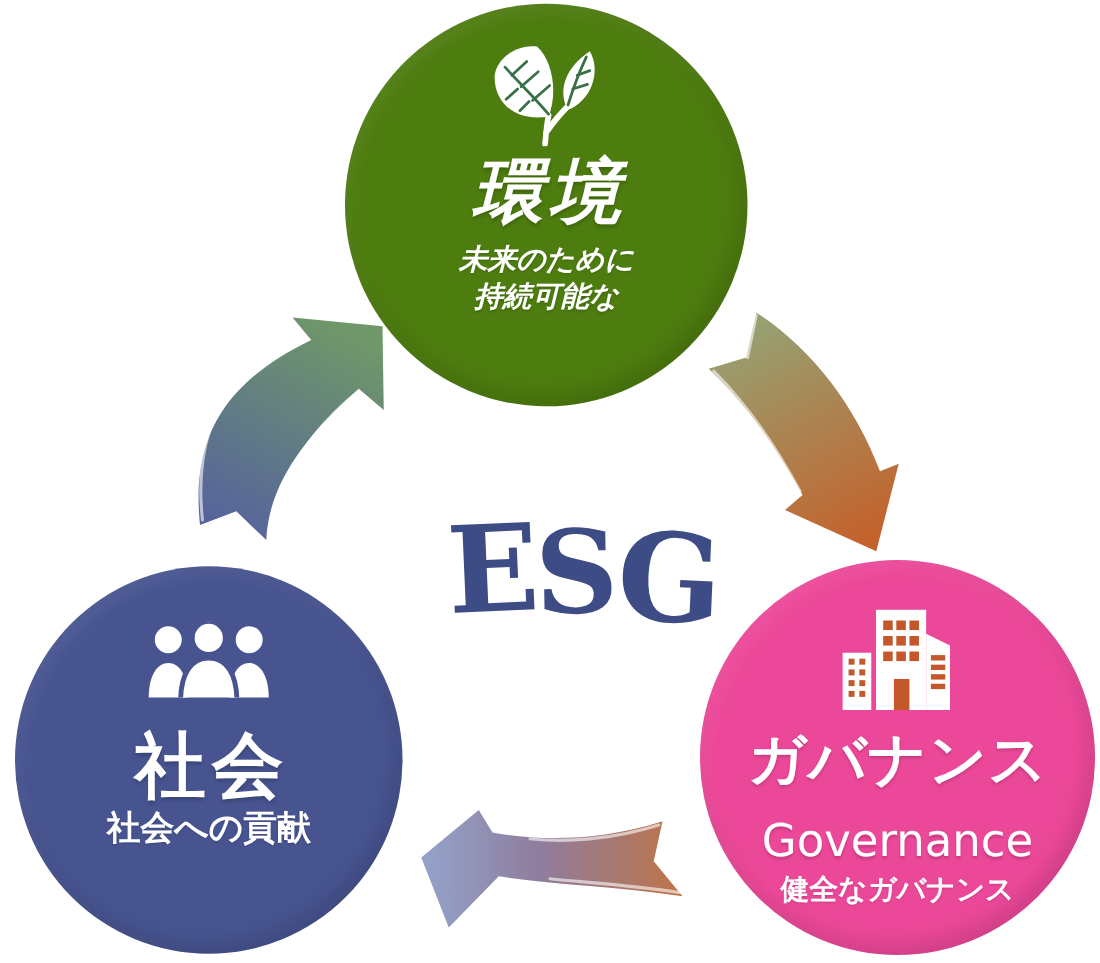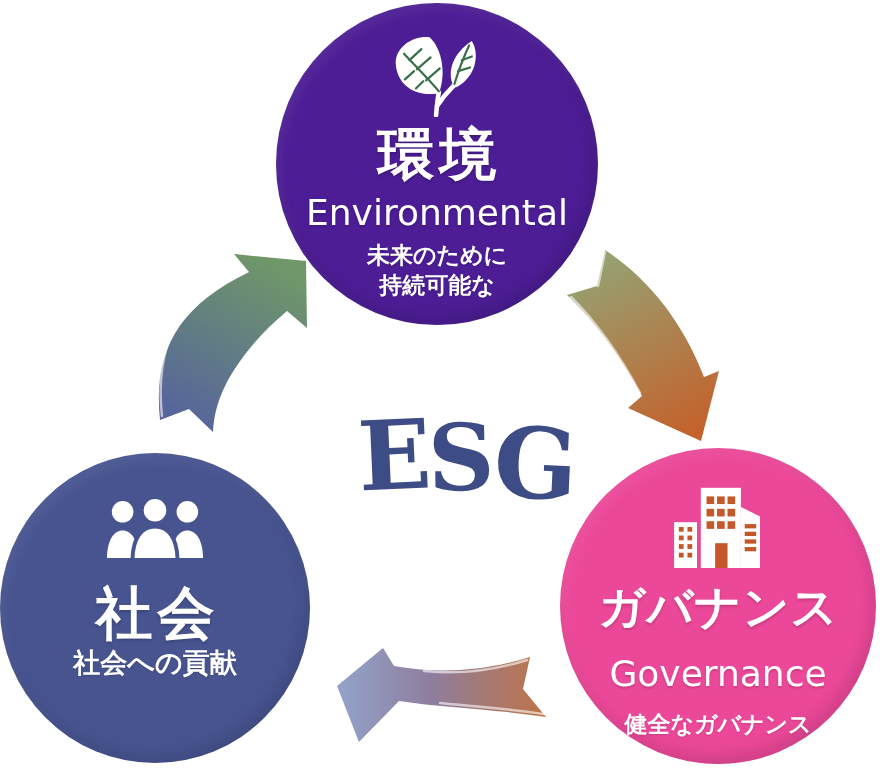--- a/index.html
+++ b/index.html
@@ -7,21 +7,21 @@
     position:relative;width:880px;height:770px;background:#ffffff;overflow:hidden;
     font-family:"DejaVu Sans","Liberation Sans",sans-serif;
   }
   .arrows-layer{position:absolute;left:0;top:0;width:880px;height:770px;}
   .circle{
     position:absolute;border-radius:50%;color:#fff;text-align:center;
     display:flex;flex-direction:column;align-items:center;
     box-shadow:inset -5px -8px 16px rgba(0,0,0,.12), inset 4px 6px 12px rgba(255,255,255,.07);
   }
   .circle.env{left:276px;top:3px;width:322px;height:322px;padding-top:26px;box-sizing:border-box;}
-  .circle.soc{left:0;top:453px;width:310px;height:310px;padding-top:44px;box-sizing:border-box;}
+  .circle.soc{left:12px;top:453px;width:310px;height:310px;padding-top:44px;box-sizing:border-box;}
   .circle.gov{left:560px;top:448px;width:316px;height:316px;padding-top:36px;box-sizing:border-box;}
   .icon-wrap{line-height:0;}
   .title-jp{
     font-weight:bold;line-height:1.1;letter-spacing:5px;text-indent:5px;
     text-shadow:0 2px 3px rgba(0,0,0,.18);white-space:nowrap;
   }
   .env .title-jp{font-size:57px;margin-top:6px;}
   .soc .title-jp{font-size:57px;margin-top:24px;}
   .gov .title-jp{font-size:46px;margin-top:14px;letter-spacing:1px;text-indent:1px;}
   .title-en{
@@ -29,21 +29,21 @@
     text-shadow:0 2px 2px rgba(0,0,0,.15);white-space:nowrap;
   }
   .env .title-en{margin-top:6px;}
   .soc .title-en{font-size:38px;margin-top:2px;}
   .gov .title-en{margin-top:20px;}
   .tagline{
     font-weight:bold;line-height:1.3;text-shadow:0 1px 2px rgba(0,0,0,.15);white-space:nowrap;
   }
   .env .tagline{font-size:23px;margin-top:8px;}
   .soc .tagline{font-size:27px;margin-top:0;}
-  .gov .tagline{font-size:23px;margin-top:16px;}
+  .gov .tagline{font-size:23px;margin-top:4px;}
   .esg{
     position:absolute;left:358px;top:408px;display:flex;align-items:flex-start;
     font-family:"DejaVu Serif","Liberation Serif",serif;font-weight:bold;
     font-size:96px;line-height:1;letter-spacing:-3px;
   }
   .esg span{display:inline-block;}
   .esg .letter-e{transform:rotate(-2.5deg);}
   .esg .letter-s{transform:translateY(2px) rotate(-1deg);font-size:92px;margin-top:2px;}
   .esg .letter-g{transform:translateY(7px) rotate(2.5deg);font-size:98px;margin-left:2px;}
 </style>
@@ -75,21 +75,21 @@
 
     <path d="M530,657 C480,673 432,673 394,666 L383,648 L337,686 L359,742 L399,701
              C443,708 495,709 546,717 L523,689 Z" fill="url(#gradGovSoc)"></path>
     <path d="M527,660 C489,672 452,674 424,671 M543,714 C505,708 468,706 440,703" fill="none" stroke="#ffffff" stroke-width="2.5" stroke-linecap="round" opacity="0.6"></path>
 
     <path d="M160,420 C153,352 177,307 249,272 L234,254 L306,261 L307,328 L287,311
              C243,350 215,388 213,432 L189,409 Z" fill="url(#gradSocEnv)"></path>
     <path d="M162,416 C157,372 166,334 188,304 M287,313 C260,334 238,362 226,390" fill="none" stroke="#ffffff" stroke-width="2.5" stroke-linecap="round" opacity="0.6"></path>
   </svg>
 
-  <div class="circle env" style="background-color: #4c1d95;">
+  <div class="circle env" style="background-color: #4d7c0f; font-style: italic;">
     <div class="icon-wrap">
       <svg width="100" height="88" viewBox="0 0 104 96">
         <g fill="#ffffff">
           <path d="M54,70 C28,75 6,60 7,34 C9,19 26,7 44,9 C58,22 62,50 54,70 Z"></path>
           <path d="M70,62 C62,46 70,26 90,13 C99,28 94,52 74,63 C72,64 71,63 70,62 Z"></path>
         </g>
         <g fill="none" stroke="#ffffff" stroke-width="5" stroke-linecap="round">
           <path d="M51,94 C52,82 53,74 54,69"></path>
           <path d="M52,84 C58,75 64,68 71,61"></path>
         </g>
@@ -100,21 +100,20 @@
           <path d="M40,56 L55,43"></path>
           <path d="M27,46 L17,55"></path>
           <path d="M37,57 L29,65"></path>
           <path d="M87,18 C80,33 75,47 71,60"></path>
           <path d="M79,34 L90,30"></path>
           <path d="M75,46 L88,42"></path>
         </g>
       </svg>
     </div>
     <div class="title-jp">環境</div>
-    <div class="title-en">Environmental</div>
     <div class="tagline">
       <div>未来のために</div>
       <div>持続可能な</div>
     </div>
   </div>
 
   <div class="circle soc" style="background-color: rgb(71, 84, 144);">
     <div class="icon-wrap">
       <svg width="102" height="61" viewBox="0 0 104 62">
         <g fill="#ffffff">

